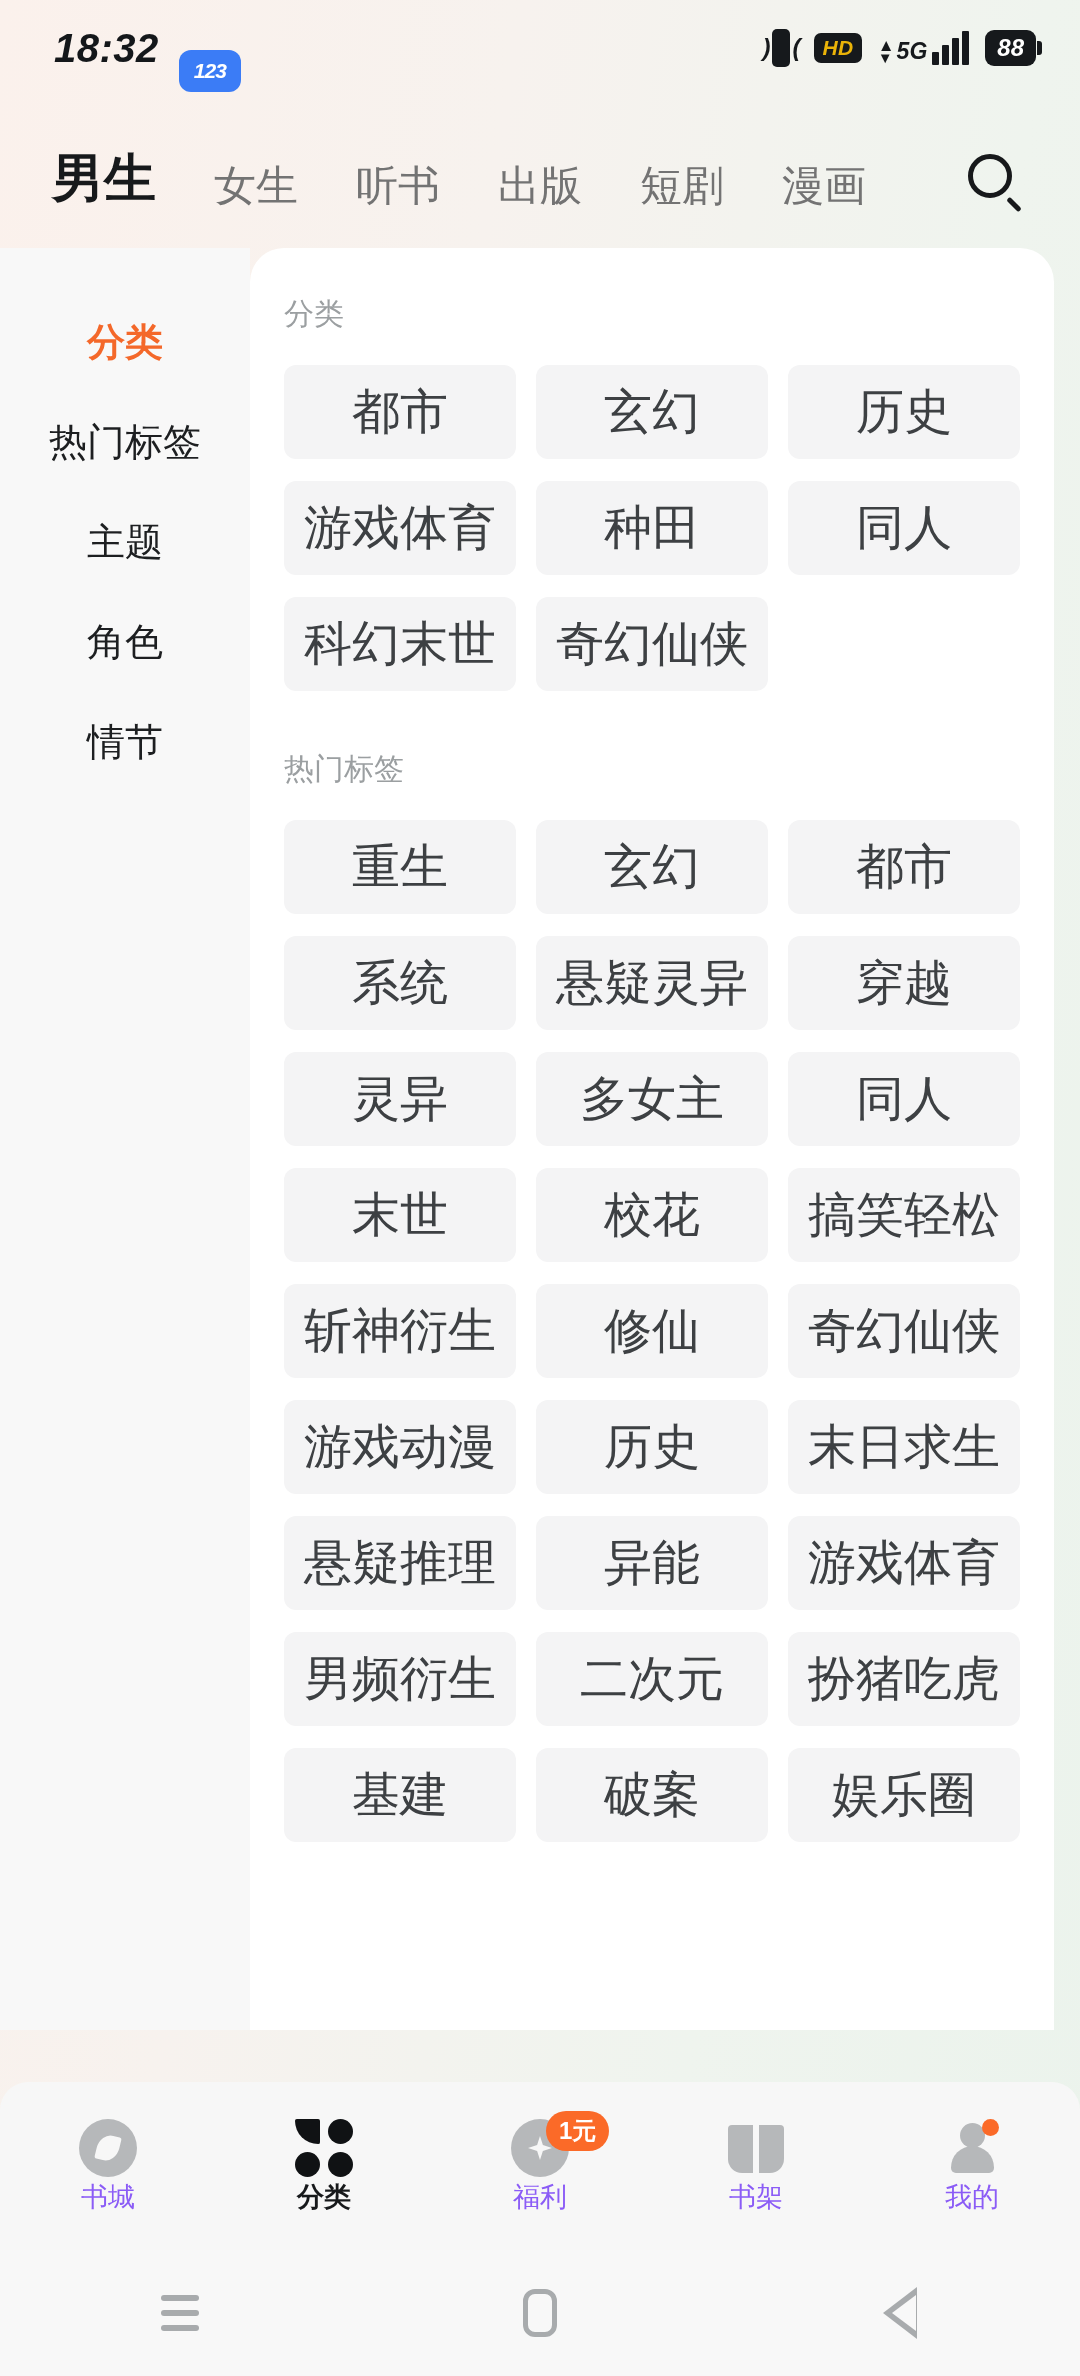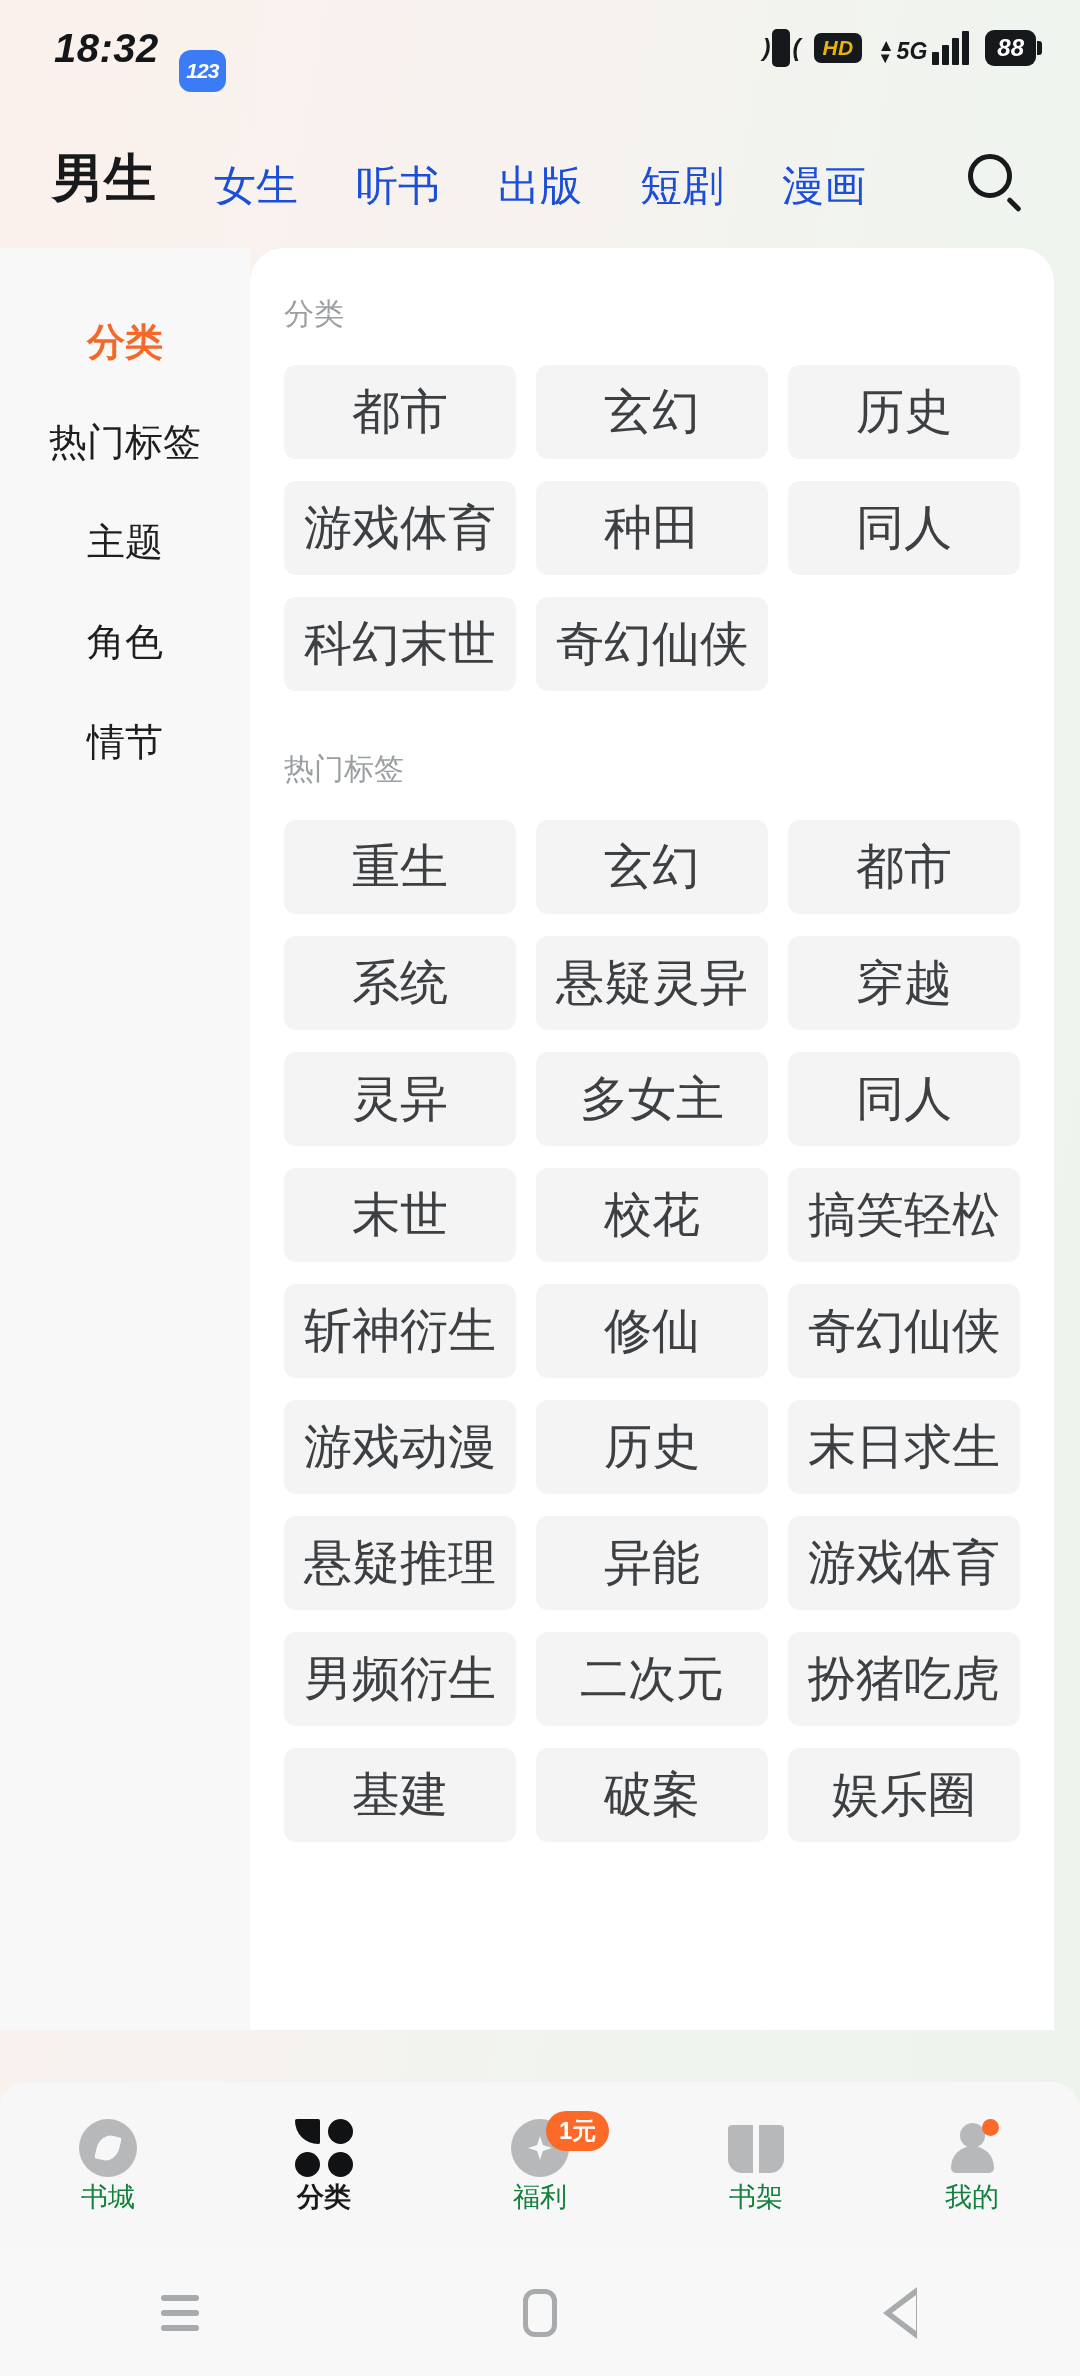--- a/index.html
+++ b/index.html
@@ -11,21 +11,21 @@
   }
 
   
   .statusbar{
     height:96px; display:flex; align-items:center;
     justify-content:space-between; padding:0 44px 0 54px;font-style:italic;
   }
   .sb-left{ display:flex; align-items:center; gap:20px; }
   .sb-time{ font-size:40px; font-weight:700; color:#14171a; letter-spacing:.5px; }
   .icon123{
-    width:47px; height:42px; border-radius:12px; background:#3B7CF6;
+    width:62px; height:42px; border-radius:12px; background:#3B7CF6;
     color:#fff; font-size:21px; font-weight:700; letter-spacing:-1px;
     display:flex; align-items:center; justify-content:center;margin-top:46px;
   }
   .sb-right{ display:flex; align-items:center; gap:16px; }
   .vibrate{ position:relative; width:34px; height:40px; display:flex; align-items:center; justify-content:center;}
   .vibrate .body{ width:18px; height:38px; background:#16191c; border-radius:5px; }
   .vibrate .w{ position:absolute; font-size:24px; color:#16191c; font-weight:700; line-height:1;}
   .vibrate .wl{ left:-2px; } .vibrate .wr{ right:-2px; }
   .hd{
     background:#16191c; color:#eab308; font-size:21px; font-weight:700;
@@ -46,21 +46,21 @@
   .battery::after{
     content:""; position:absolute; right:-6px; top:50%; transform:translateY(-50%);
     width:5px; height:14px; background:#16191c; border-radius:0 3px 3px 0;
   }
 
   
   .topnav{
     display:flex; align-items:flex-end; gap:58px;
     padding:48px 40px 34px 52px;
   }
-  .tab{ font-size:42px; color:#1d4ed8; white-space:nowrap; }
+  .tab{ font-size:42px; color:#737373; white-space:nowrap; }
   .tab.active{ font-size:52px; font-weight:700; color:#17191b; }
   .searchbtn{ margin-left:auto; margin-right:14px; width:62px; height:62px; position:relative; }
   .searchbtn .circ{
     position:absolute; left:4px; top:2px; width:44px; height:44px;
     border:5px solid #17191b; border-radius:50%;
   }
   .searchbtn .hnd{
     position:absolute; left:44px; top:44px; width:17px; height:5px;
     background:#17191b; border-radius:3px; transform:rotate(45deg);
     transform-origin:left center;
@@ -98,21 +98,21 @@
     font-size:48px; color:#3d4043; white-space:nowrap;
   }
 
   
   .tabbar{
     position:absolute; left:0; right:0; bottom:126px; height:168px;
     background:#F7F7F7; border-radius:28px 28px 0 0;
     display:flex; align-items:center;
   }
   .tb{ flex:1; display:flex; flex-direction:column; align-items:center; position:relative; }
-  .tb-label{ font-size:27px; color:#15803d; }
+  .tb-label{ font-size:27px; color:#8b5cf6; }
   .tb.active .tb-label{ color:#17191b; font-weight:700; }
   .tb-ic{ width:62px; height:62px; position:relative; }
 
   .ic-compass{ width:58px; height:58px; border-radius:50%; background:#B6B8BA; position:relative; margin:2px auto 0;}
   .ic-compass::after{
     content:""; position:absolute; left:18px; top:16px; width:22px; height:26px;
     background:#F7F7F7; border-radius:60% 10% 60% 10%; transform:rotate(14deg);
   }
   .ic-grid{ width:58px; height:58px; position:relative; margin:2px auto 0;}
   .ic-grid span{ position:absolute; width:25px; height:25px; background:#101214; border-radius:50%; }

